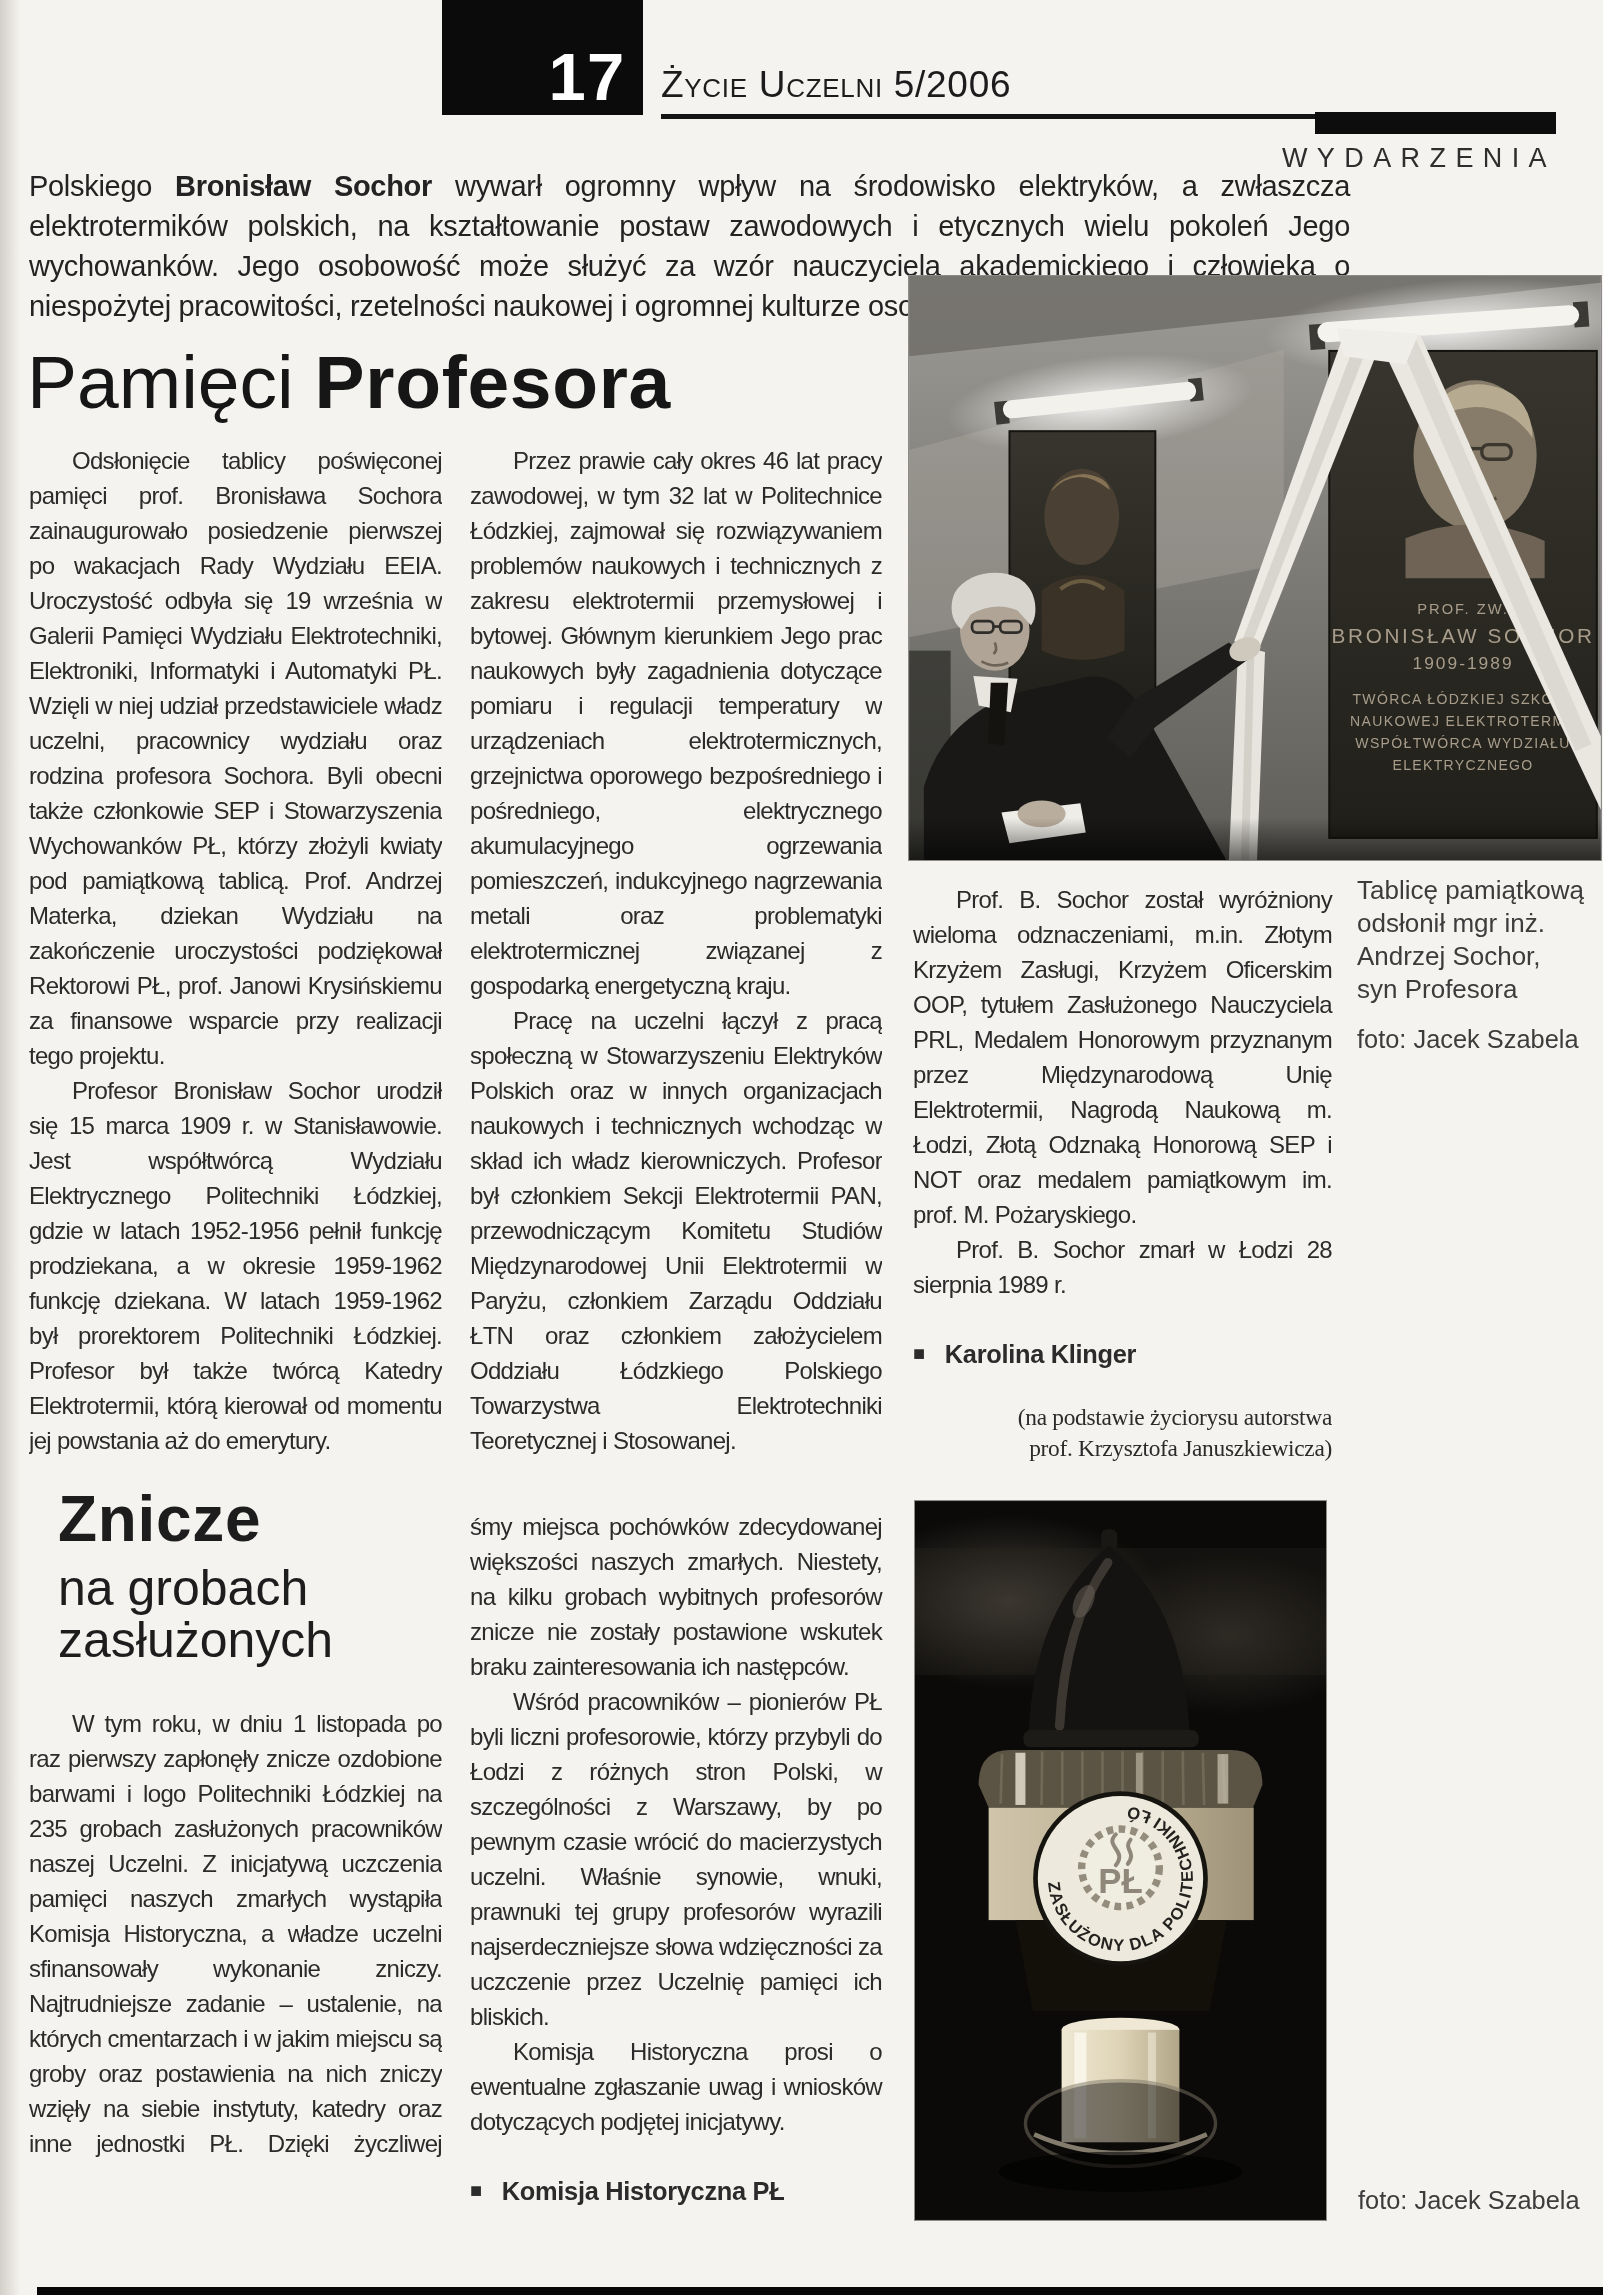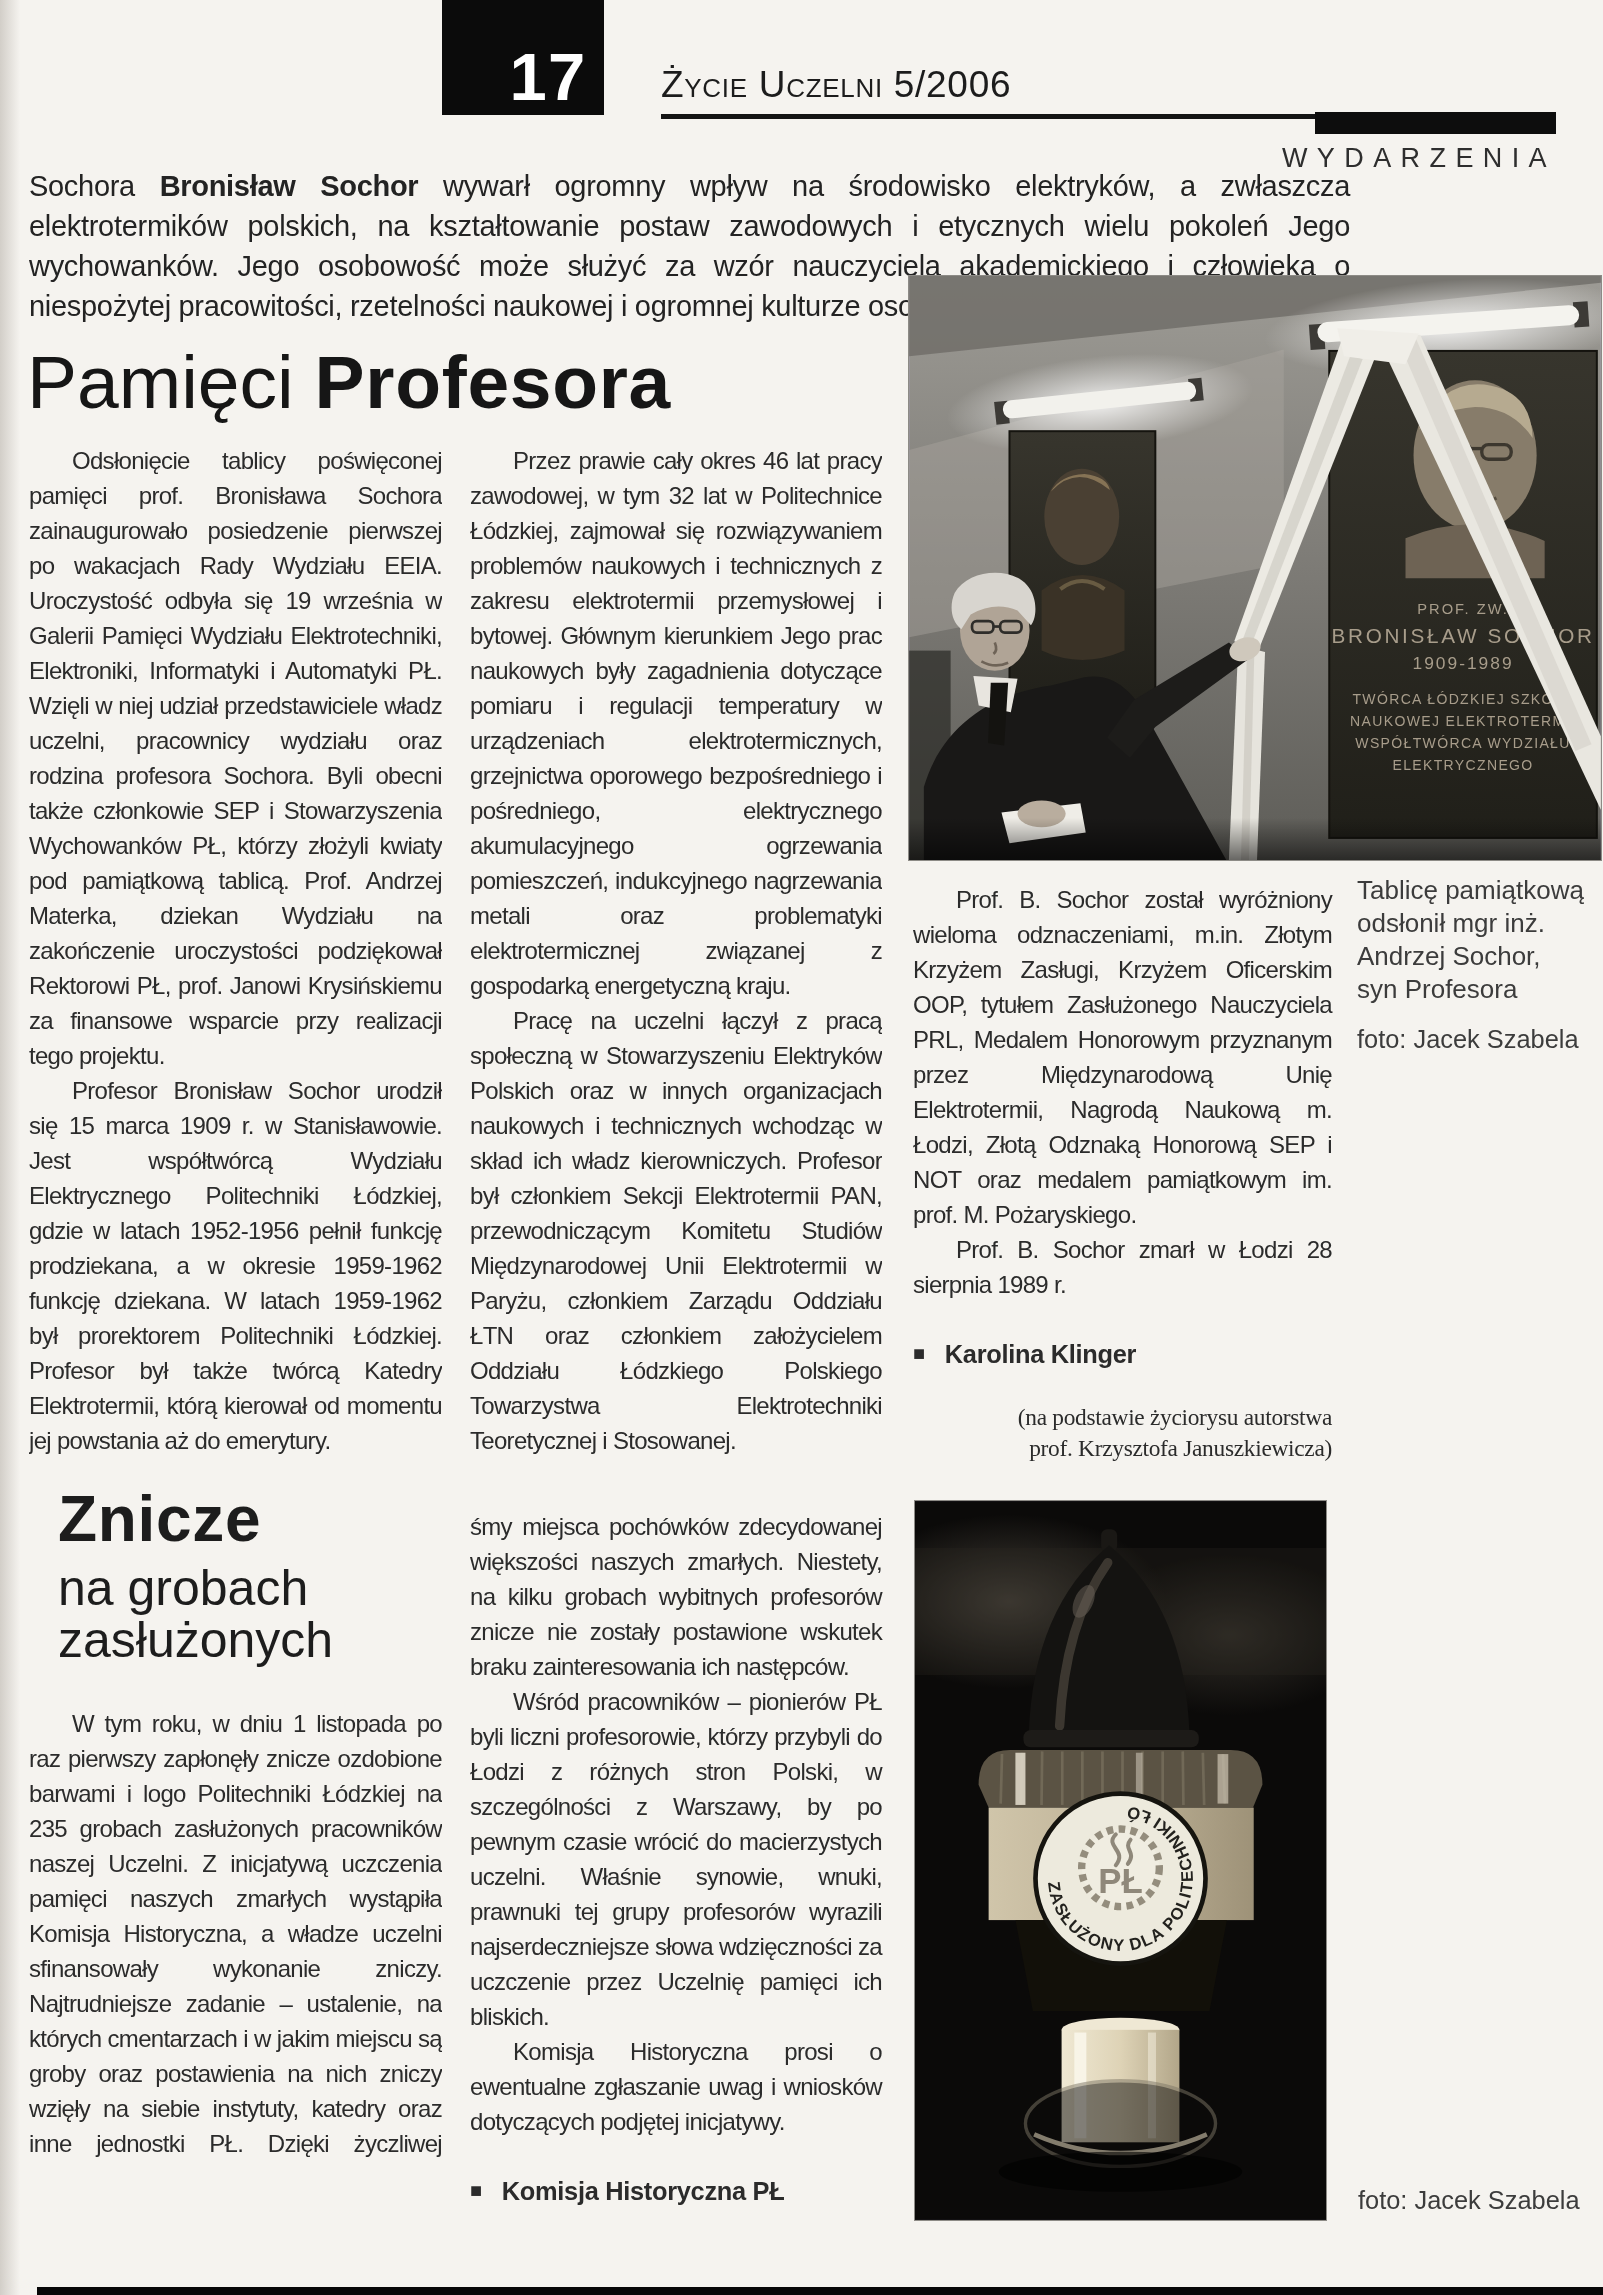--- a/index.html
+++ b/index.html
@@ -8,21 +8,21 @@
   .page {
     position:relative; width:1603px; height:2295px;
     background:#f5f3ef; color:#2b2b2b;
     font-family:"Liberation Sans", sans-serif;
     overflow:hidden;
   }
   .scan-edge { position:absolute; left:0; top:0; width:20px; height:100%;
     background:linear-gradient(90deg,#d2cec8,rgba(245,243,239,0)); }
 
   
-  .hdr-tab { position:absolute; left:442px; top:0; width:162px; height:115px;
+  .hdr-tab { position:absolute; left:442px; top:0; width:201px; height:115px;
     background:#0b0b0b; display:flex; align-items:flex-end; justify-content:flex-end;
     padding:0 17.4px 5.4px 0; }
   .hdr-tab .num { color:#ffffff; font-weight:bold; font-size:67px; line-height:1; letter-spacing:1.3px; }
   .hdr-mag { position:absolute; left:661px; top:66px; font-variant:small-caps;
     font-size:37px; line-height:1; color:#1c1c1c; letter-spacing:0.7px; }
   .hdr-rule { position:absolute; left:661px; top:114px; width:654px; height:4.7px; background:#141414; }
   .hdr-bar2 { position:absolute; left:1315px; top:112px; width:241px; height:22px; background:#0d0d0d; }
   .hdr-section { position:absolute; left:1271px; top:143px; width:285px; text-align:right;
     font-size:27px; letter-spacing:9.4px; color:#2e2e2e; }
 
@@ -82,21 +82,21 @@
   <div class="scan-edge"></div>
 
   <div class="hdr-tab">
     <span class="num">17</span>
   </div>
   <div class="hdr-mag">Życie Uczelni 5/2006</div>
   <div class="hdr-rule"></div>
   <div class="hdr-bar2"></div>
   <div class="hdr-section">WYDARZENIA</div>
 
-  <p class="lead"><span>Sochora </span><b>Bronisław Sochor</b><span> wywarł ogromny wpływ na środowisko elektryków, a zwłaszcza elektrotermików polskich, na kształtowanie postaw zawodowych i etycznych wielu pokoleń Jego wychowanków. Jego osobowość może służyć za wzór nauczyciela akademickiego i człowieka o niespożytej pracowitości, rzetelności naukowej i ogromnej kulturze osobistej.</span></p>
+  <p class="lead"><span>Polskiego </span><b>Bronisław Sochor</b><span> wywarł ogromny wpływ na środowisko elektryków, a zwłaszcza elektrotermików polskich, na kształtowanie postaw zawodowych i etycznych wielu pokoleń Jego wychowanków. Jego osobowość może służyć za wzór nauczyciela akademickiego i człowieka o niespożytej pracowitości, rzetelności naukowej i ogromnej kulturze osobistej.</span></p>
 
   <h1 class="title1"><span class="light">Pamięci </span><span class="bold">Profesora</span></h1>
 
   <div class="col col1a">
     <p>Odsłonięcie tablicy poświęconej pamięci prof. Bronisława Sochora zainaugurowało posiedzenie pierwszej po wakacjach Rady Wydziału EEIA. Uroczystość odbyła się 19 września w Galerii Pamięci Wydziału Elektrotechniki, Elektroniki, Informatyki i Automatyki PŁ. Wzięli w niej udział przedstawiciele władz uczelni, pracownicy wydziału oraz rodzina profesora Sochora. Byli obecni także członkowie SEP i Stowarzyszenia Wychowanków PŁ, którzy złożyli kwiaty pod pamiątkową tablicą. Prof. Andrzej Materka, dziekan Wydziału na zakończenie uroczystości podziękował Rektorowi PŁ, prof. Janowi Krysińskiemu za finansowe wsparcie przy realizacji tego projektu.</p>
     <p>Profesor Bronisław Sochor urodził się 15 marca 1909 r. w Stanisławowie. Jest współtwórcą Wydziału Elektrycznego Politechniki Łódzkiej, gdzie w latach 1952-1956 pełnił funkcję prodziekana, a w okresie 1959-1962 funkcję dziekana. W latach 1959-1962 był prorektorem Politechniki Łódzkiej. Profesor był także twórcą Katedry Elektrotermii, którą kierował od momentu jej powstania aż do emerytury.</p>
   </div>
   <div class="col col2a">
     <p>Przez prawie cały okres 46 lat pracy zawodowej, w tym 32 lat w Politechnice Łódzkiej, zajmował się rozwiązywaniem problemów naukowych i technicznych z zakresu elektrotermii przemysłowej i bytowej. Głównym kierunkiem Jego prac naukowych były zagadnienia dotyczące pomiaru i regulacji temperatury w urządzeniach elektrotermicznych, grzejnictwa oporowego bezpośredniego i pośredniego, elektrycznego akumulacyjnego ogrzewania pomieszczeń, indukcyjnego nagrzewania metali oraz problematyki elektrotermicznej związanej z gospodarką energetyczną kraju.</p>
     <p>Pracę na uczelni łączył z pracą społeczną w Stowarzyszeniu Elektryków Polskich oraz w innych organizacjach naukowych i technicznych wchodząc w skład ich władz kierowniczych. Profesor był członkiem Sekcji Elektrotermii PAN, przewodniczącym Komitetu Studiów Międzynarodowej Unii Elektrotermii w Paryżu, członkiem Zarządu Oddziału ŁTN oraz członkiem założycielem Oddziału Łódzkiego Polskiego Towarzystwa Elektrotechniki Teoretycznej i Stosowanej.</p>

